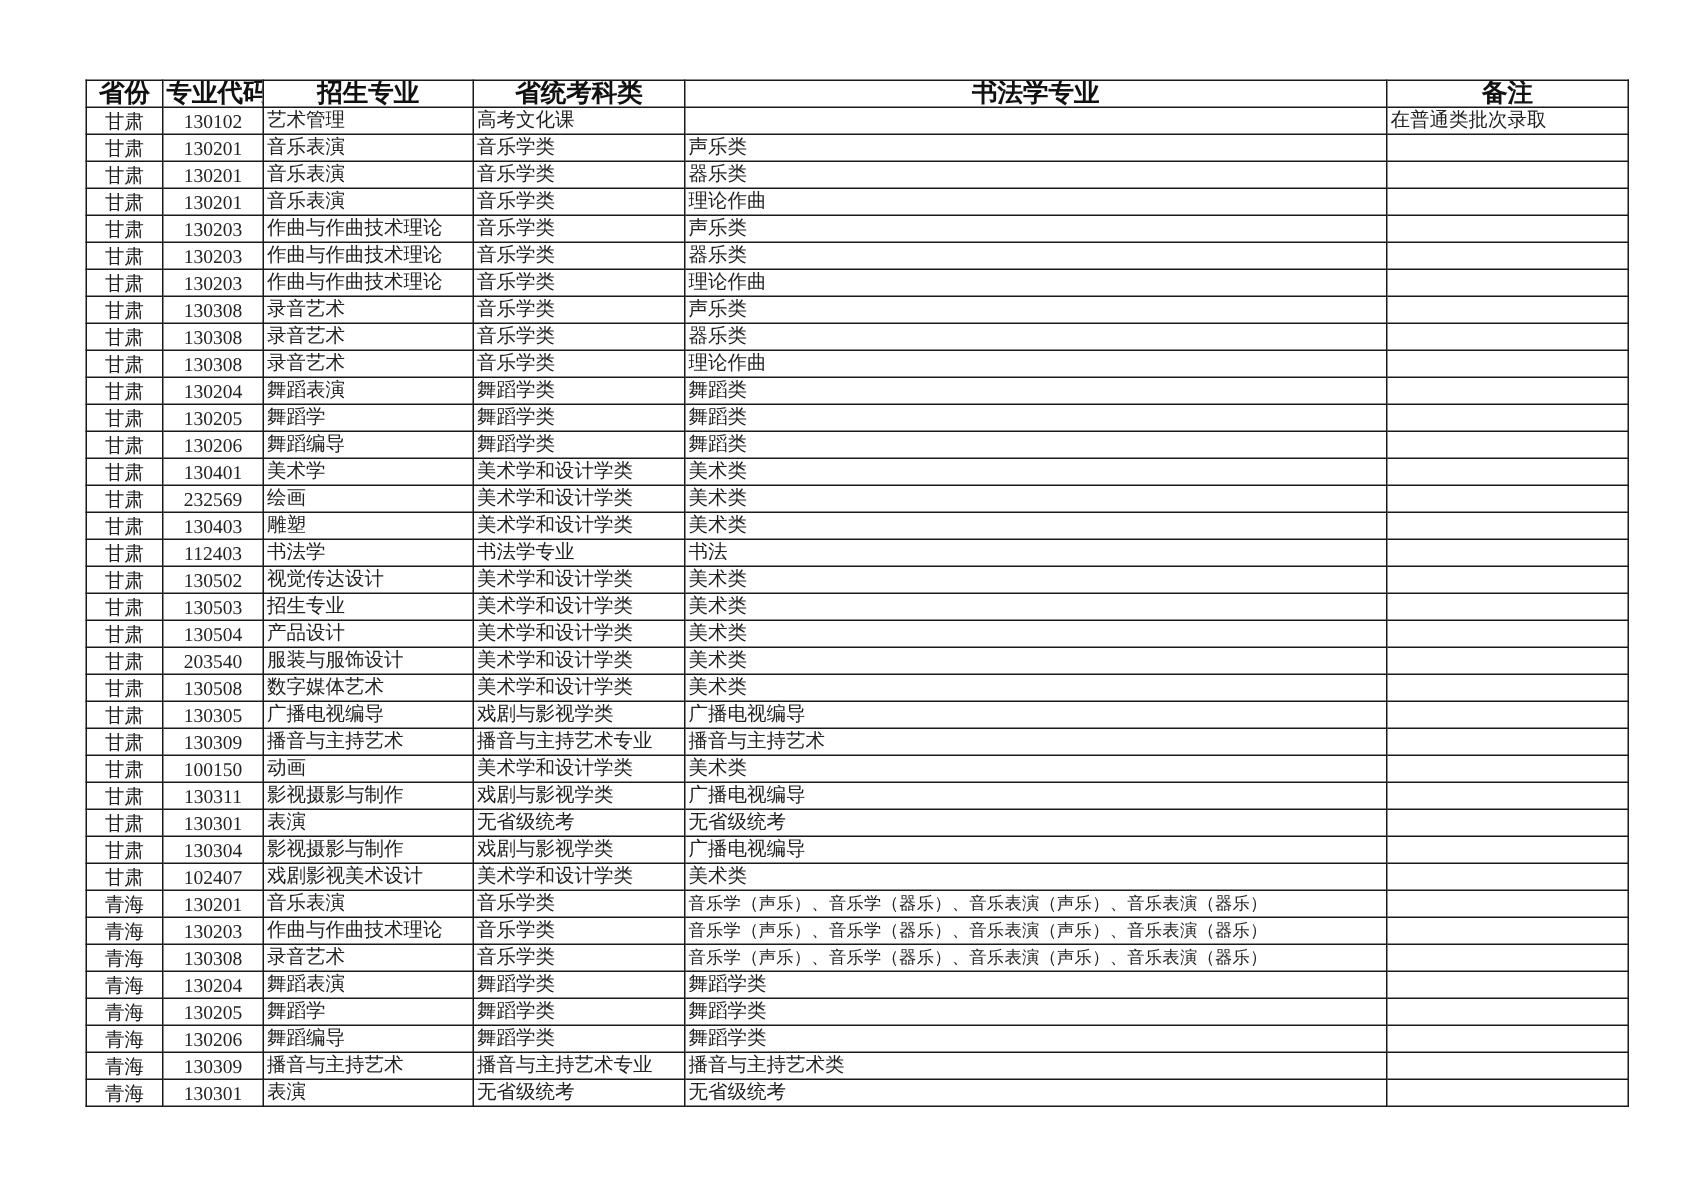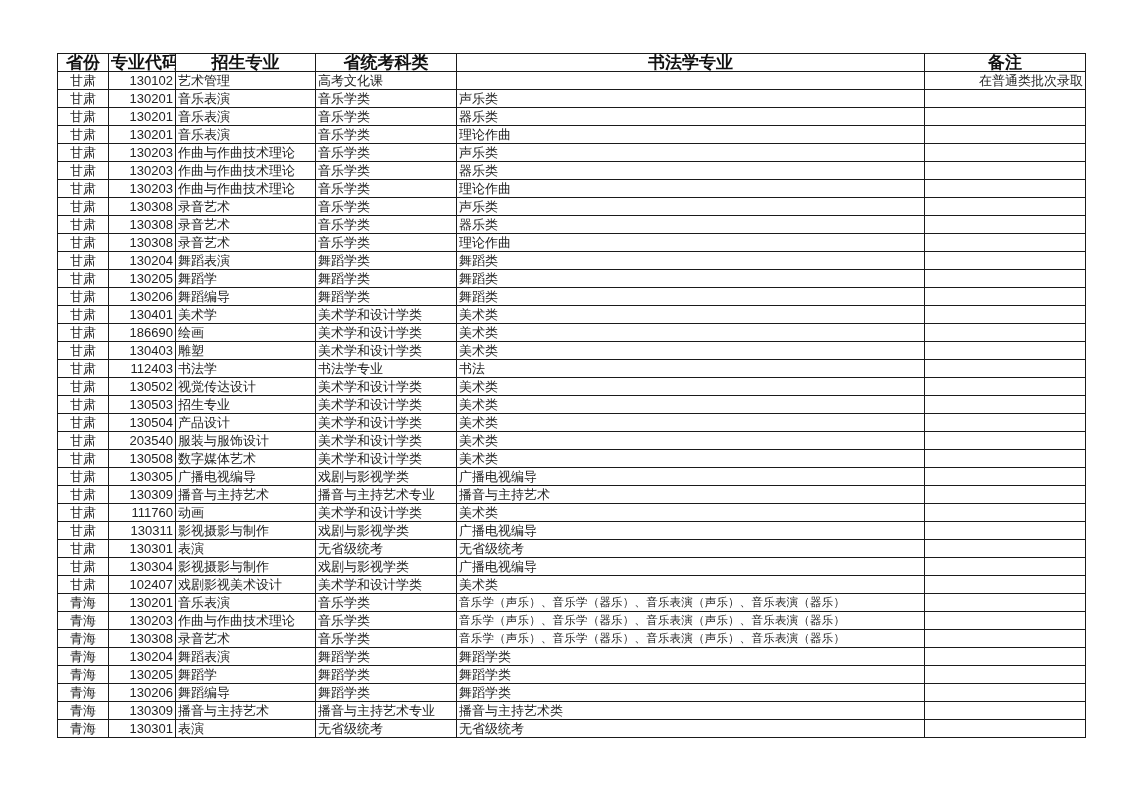--- a/index.html
+++ b/index.html
@@ -39,23 +39,23 @@
       color: #222;
     }
     table.sheet th {
       font-family: "DejaVu Sans", "Liberation Sans", sans-serif;
       font-weight: bold;
       font-size: 17px;
       text-align: center;
       color: #111;
     }
     td.prov { text-align: center; font-family: Liberation Serif, serif; }
-    td.code { text-align: right; font-family: Liberation Sans, sans-serif; font-size: 14px; }
+    td.code { text-align: center; font-family: Liberation Serif, serif; font-size: 14px; }
     td.sub.small { font-size: 11.5px; letter-spacing: 0.2px; }
-    td.note { color: #666; text-align: right; }
+    td.note { color: #666; }
     table.sheet tr { height: 18px; }
   </style>
 </head>
 <body>
 
 <table class="sheet">
   <colgroup>
     <col class="c-prov">
       <col class="c-code">
       <col class="c-major">
@@ -181,21 +181,21 @@
       <tr>
         <td class="prov">甘肃</td>
         <td class="code">130401</td>
         <td class="major">美术学</td>
         <td class="cat">美术学和设计学类</td>
         <td class="sub">美术类</td>
         <td class="note"></td>
       </tr>
       <tr>
         <td class="prov">甘肃</td>
-        <td class="code">186690</td>
+        <td class="code">232569</td>
         <td class="major">绘画</td>
         <td class="cat">美术学和设计学类</td>
         <td class="sub">美术类</td>
         <td class="note"></td>
       </tr>
       <tr>
         <td class="prov">甘肃</td>
         <td class="code">130403</td>
         <td class="major">雕塑</td>
         <td class="cat">美术学和设计学类</td>
@@ -261,21 +261,21 @@
       <tr>
         <td class="prov">甘肃</td>
         <td class="code">130309</td>
         <td class="major">播音与主持艺术</td>
         <td class="cat">播音与主持艺术专业</td>
         <td class="sub">播音与主持艺术</td>
         <td class="note"></td>
       </tr>
       <tr>
         <td class="prov">甘肃</td>
-        <td class="code">111760</td>
+        <td class="code">100150</td>
         <td class="major">动画</td>
         <td class="cat">美术学和设计学类</td>
         <td class="sub">美术类</td>
         <td class="note"></td>
       </tr>
       <tr>
         <td class="prov">甘肃</td>
         <td class="code">130311</td>
         <td class="major">影视摄影与制作</td>
         <td class="cat">戏剧与影视学类</td>

